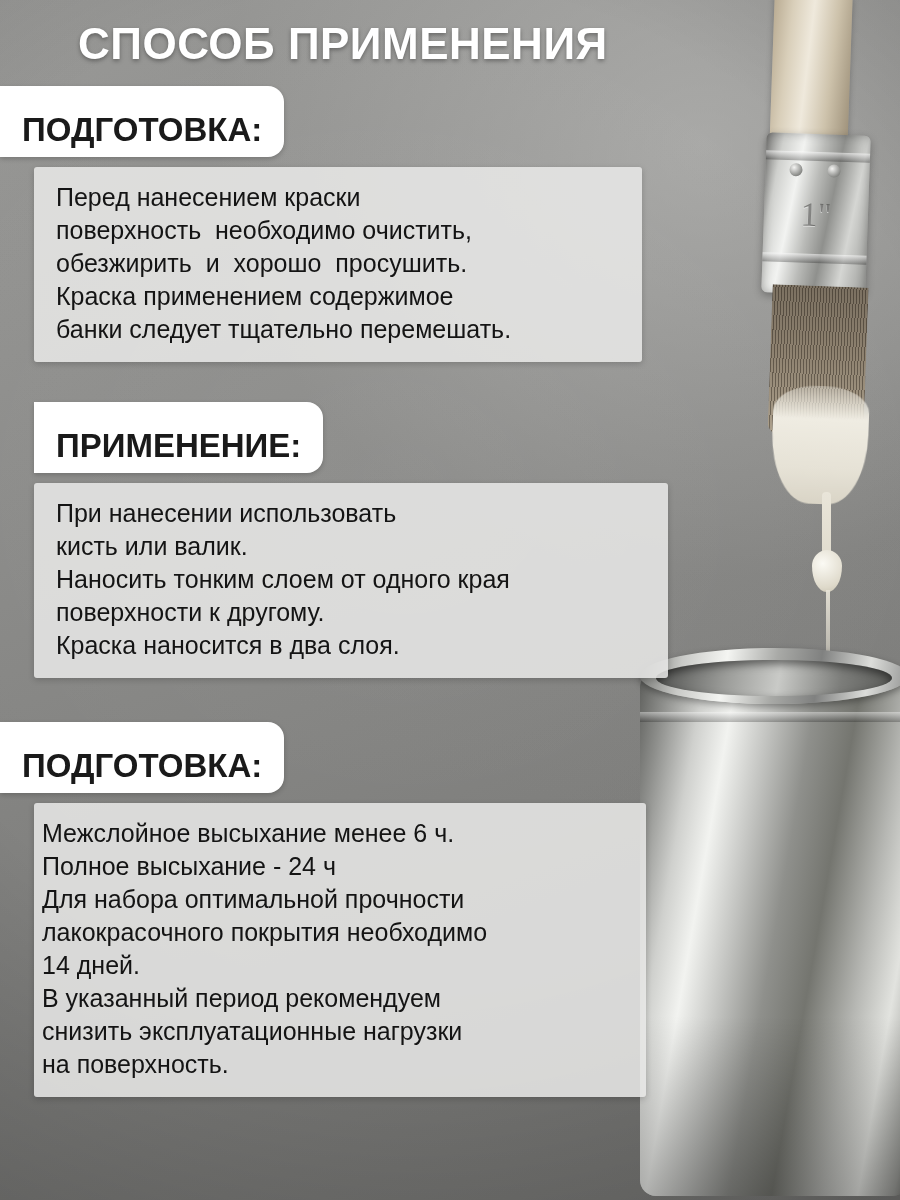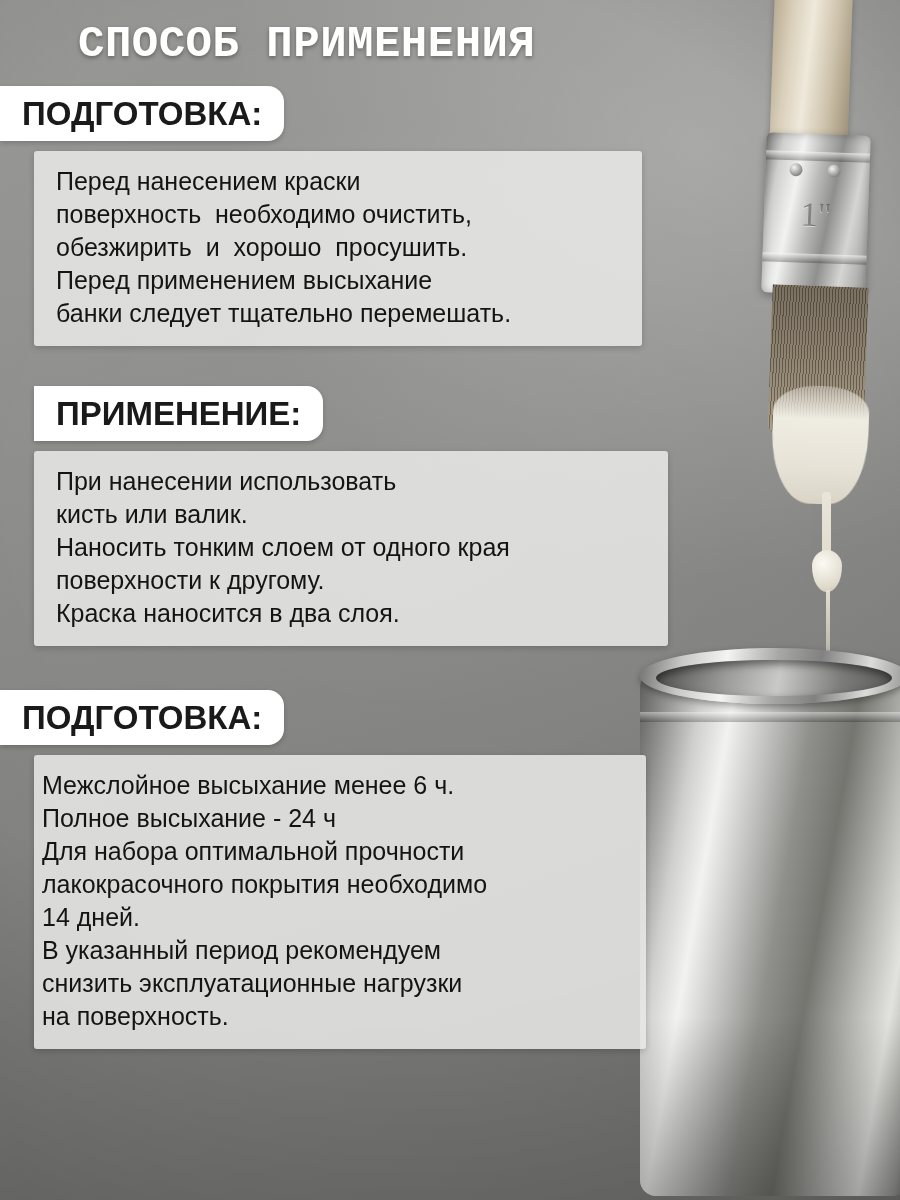--- a/index.html
+++ b/index.html
@@ -212,33 +212,32 @@
 
   .title {
     margin: 20px 0 18px 0;
     padding: 0 0 0 78px;
     font-size: 44px;
     font-weight: bold;
     letter-spacing: 0.5px;
     color: #ffffff;
     text-shadow: 0 2px 4px rgba(0,0,0,0.35);
     line-height: 1.1;
-    font-family: Liberation Mono, monospace;
   }
 
   .section { margin-top: 14px; }
 
   .heading {
     display: inline-block;
     background: #ffffff;
     color: #1a1a1a;
     font-size: 33px;
     font-weight: bold;
     line-height: 1.15;
-    padding: 9px 22px 8px 22px;
+    padding: 25px 22px 8px 22px;
     border-radius: 0 16px 16px 0;
     margin-left: 0;
     box-shadow: 0 2px 5px rgba(0,0,0,0.2);
   }
   .heading.indent { margin-left: 34px; }
 
   .panel {
     background: rgba(233,233,232,0.86);
     border-radius: 3px;
     padding: 14px 20px 16px 22px;
@@ -296,21 +295,21 @@
     <div class="can-mouth"></div>
   </div>
 
   <div class="content">
 
     <h1 class="title">СПОСОБ ПРИМЕНЕНИЯ</h1>
 
     <div class="section" id="sec-prep">
       <div class="heading">ПОДГОТОВКА:</div>
       <div class="panel w1">
-        <p><span>Перед нанесением краски</span><br><span>поверхность  необходимо </span><b>очистить,</b><br><b>обезжирить  и  хорошо  просушить.</b><br><span>Перед применением высыхание</span><br><span>банки следует </span><b>тщательно перемешать.</b></p>
+        <p><span>Перед нанесением краски</span><br><span>поверхность  необходимо </span><b>очистить,</b><br><b>обезжирить  и  хорошо  просушить.</b><br><span>Краска применением содержимое</span><br><span>банки следует </span><b>тщательно перемешать.</b></p>
       </div>
     </div>
 
     <div class="section" id="sec-apply">
       <div class="heading indent">ПРИМЕНЕНИЕ:</div>
       <div class="panel w2">
         <p><span>При нанесении использовать</span><br><b>кисть или валик.</b><br><span>Наносить тонким слоем от одного края</span><br><span>поверхности к другому.</span><br><span>Краска наносится в </span><b>два слоя.</b></p>
       </div>
     </div>
 

